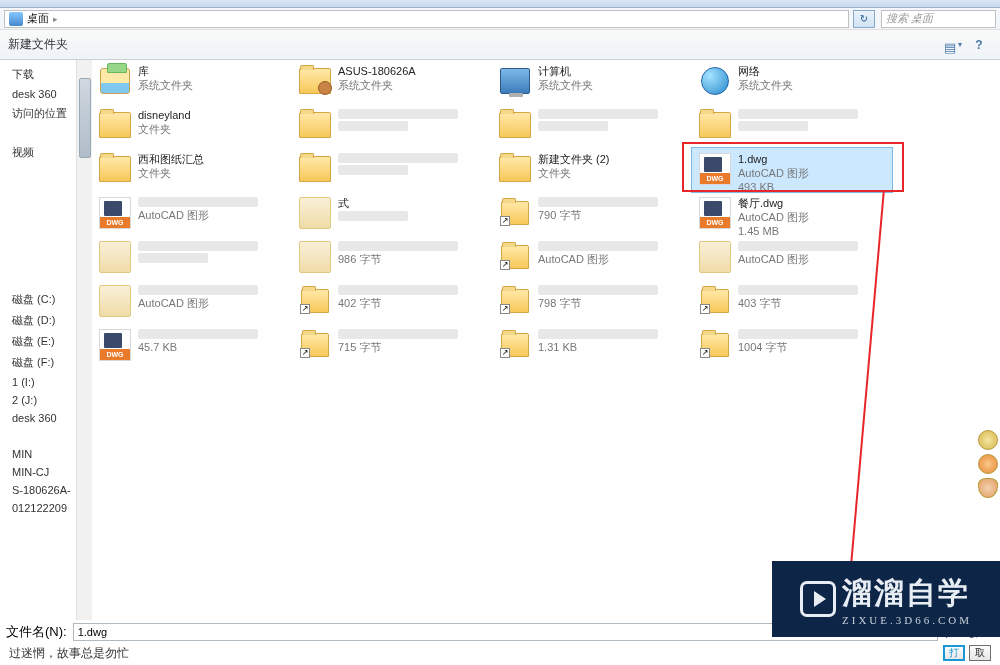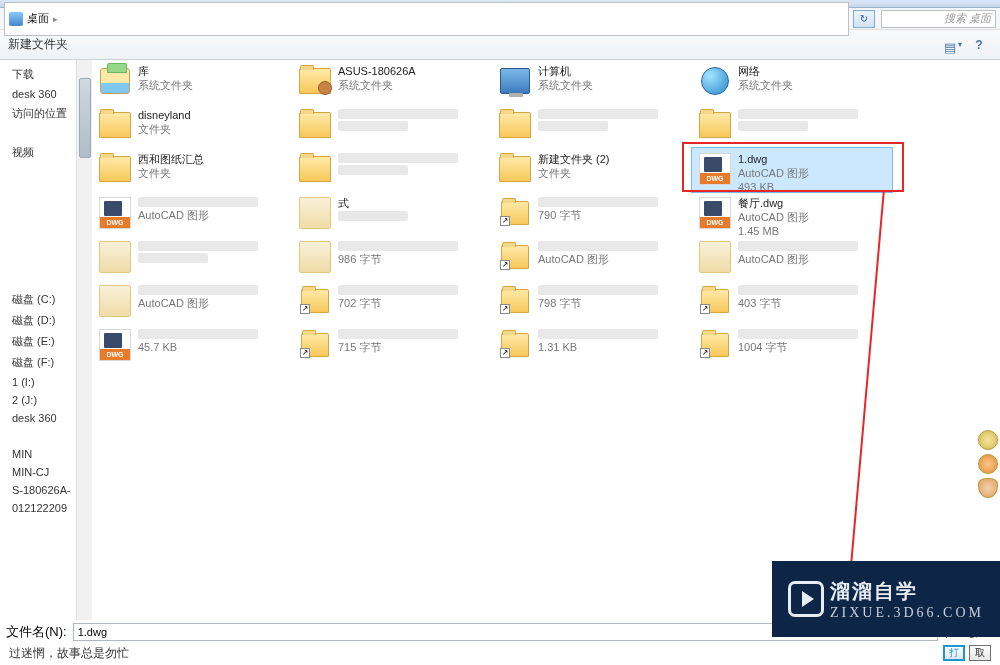--- a/index.html
+++ b/index.html
@@ -23,21 +23,21 @@
       background: #f3f7fb;
       border-bottom: 1px solid #e0e0e0;
       padding: 0 4px;
     }
     .breadcrumb {
       flex: 1;
       display: flex;
       align-items: center;
       background: #fff;
       border: 1px solid #c0c0c0;
-      height: 34px;
+      height: 18px;
       padding: 0 4px;
       font-size: 11px;
       color: #111;
     }
     .breadcrumb-icon {
       width: 14px; height: 14px;
       background: linear-gradient(#88c8ff,#4488cc);
       border-radius: 2px;
       margin-right: 4px;
     }
@@ -53,21 +53,21 @@
     }
     .search-box {
       width: 115px; height: 18px;
       border: 1px solid #c0c0c0;
       background: #fff;
       margin-left: 6px;
       padding: 0 4px;
       color: #999;
       font-size: 11px;
       font-style: italic;
-      display: flex; align-items: center; justify-content: flex-end;
+      display: flex; align-items: center;
     }
     .toolbar {
       height: 30px;
       background: linear-gradient(#f9f9f9,#eef3f8);
       border-bottom: 1px solid #d0d0d0;
       display: flex;
       align-items: center;
       padding: 0 8px;
       font-size: 12px;
       color: #333;
@@ -254,22 +254,22 @@
     .wm-play {
       width:36px; height:36px; border:3px solid #e8edf4; border-radius:7px;
       display:flex; align-items:center; justify-content:center; margin-right:6px;
     }
     .wm-play::before {
       content:""; display:block; width:0; height:0;
       border-left:12px solid #e8edf4; border-top:8px solid transparent; border-bottom:8px solid transparent;
       margin-left:3px;
     }
     .wm-text { display:flex; flex-direction:column; }
-    .wm-big { font-size:20px; font-weight:bold; letter-spacing:2px;}
-    .wm-small { font-size:14px; letter-spacing:3px; color:#c8cfda;}
+    .wm-big { font-size:30px; font-weight:bold; letter-spacing:2px;}
+    .wm-small { font-size:11px; letter-spacing:3px; color:#c8cfda;}
     .side-badges {
       position: absolute; right: 2px; top: 430px;
       display: flex; flex-direction: column; gap: 4px;
       z-index: 15;
     }
     .badge { width: 20px; height: 20px; border-radius: 50%; border:1px solid #b89838;}
     .badge.g { background: radial-gradient(circle,#f4e4a4,#d6b848);}
     .badge.o { background: radial-gradient(circle,#f8c888,#e88a38);}
     .badge.p { background: radial-gradient(circle,#f4d0b0,#e0a060); border-radius: 40% 40% 50% 50% / 30% 30% 60% 60%;}
   </style>
@@ -541,21 +541,21 @@
           </div>
         </div>
         <div class="item">
           <div class="icon">
             <div class="folder-icon" style="width:28px;height:24px;">
               <div style="position:absolute;left:-2px;bottom:-2px;width:10px;height:10px;background:#fff;border:1px solid #888;font-size:8px;line-height:8px;text-align:center;">↗</div>
             </div>
           </div>
           <div class="item-text">
             <span class="blur-text"></span>
-            <span class="l2">702 字节</span>
+            <span class="l2">402 字节</span>
           </div>
         </div>
         <div class="item">
           <div class="icon">
             <div class="folder-icon" style="width:28px;height:24px;">
               <div style="position:absolute;left:-2px;bottom:-2px;width:10px;height:10px;background:#fff;border:1px solid #888;font-size:8px;line-height:8px;text-align:center;">↗</div>
             </div>
           </div>
           <div class="item-text">
             <span class="blur-text"></span>

